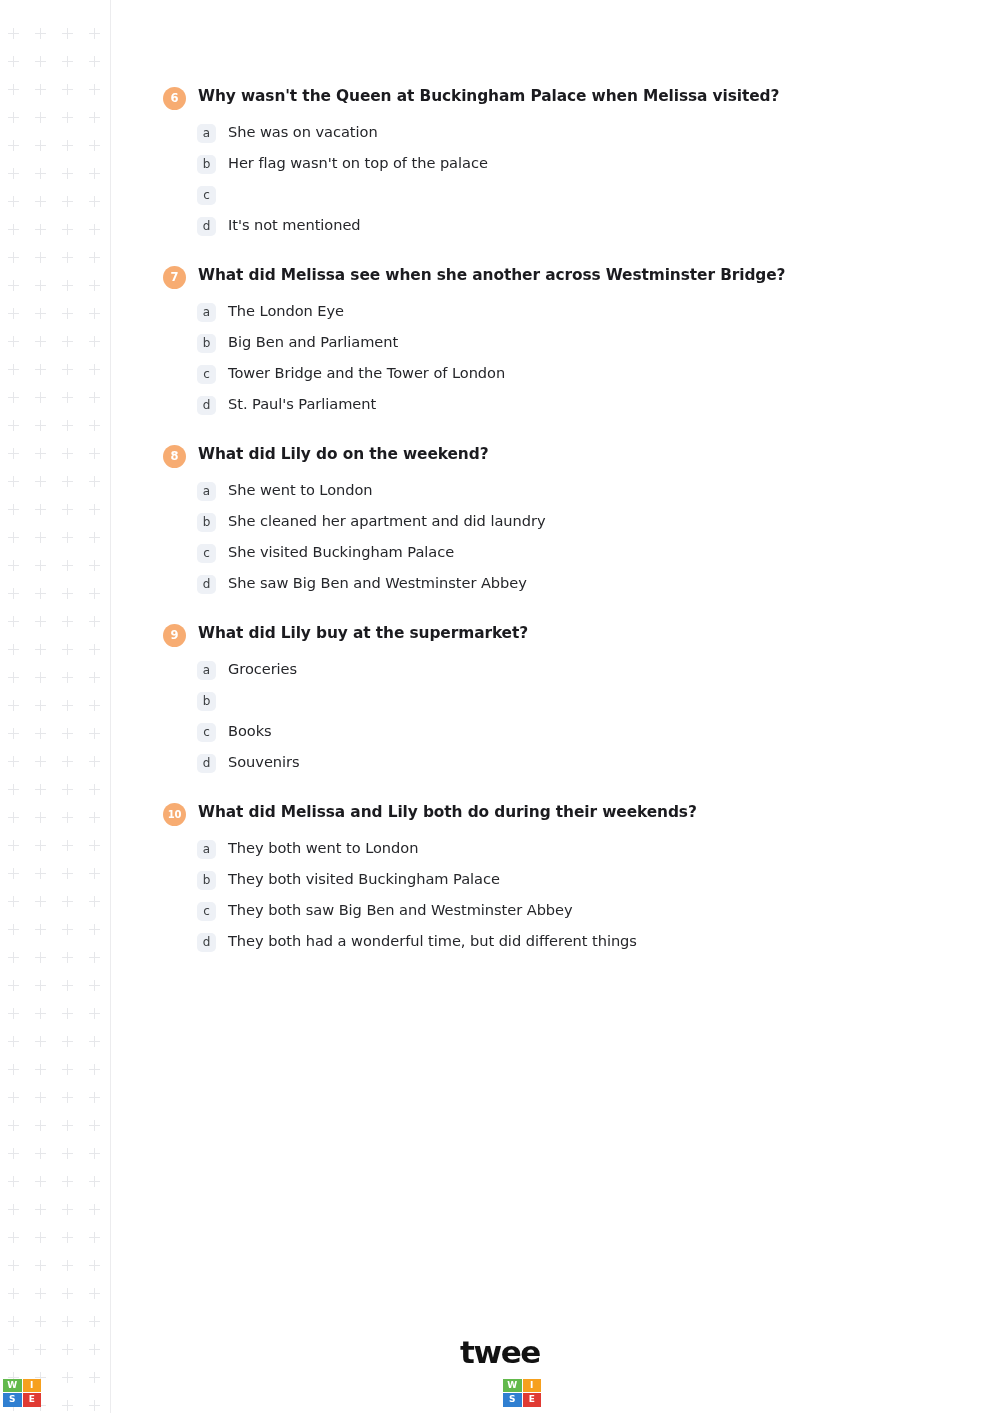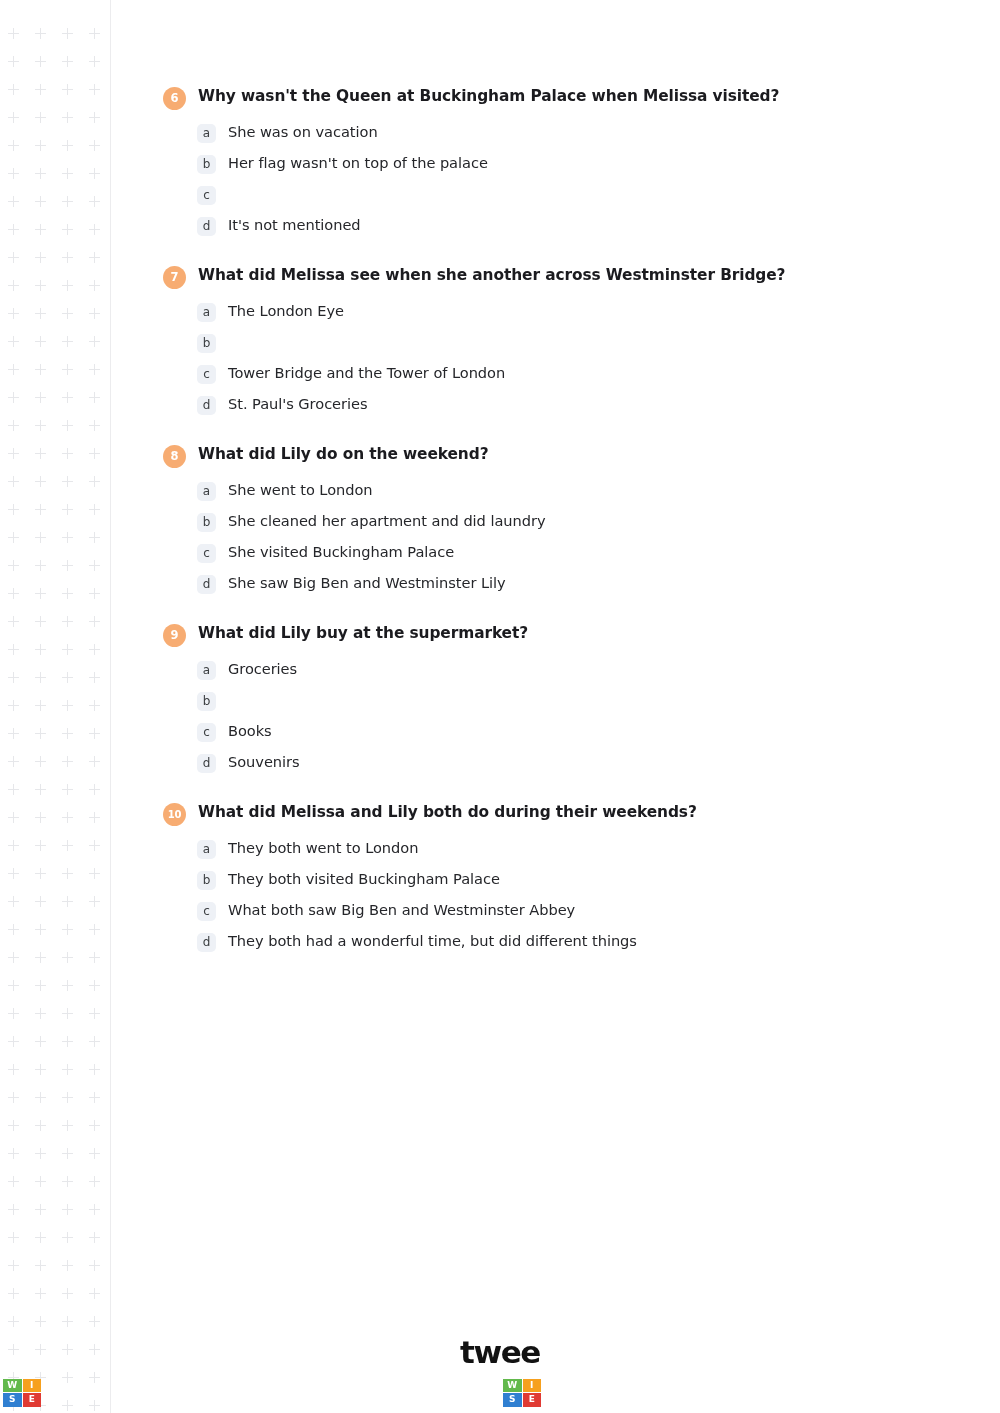--- a/index.html
+++ b/index.html
@@ -450,28 +450,29 @@
         <div class="question-head">
           <div class="q-badge">7</div>
           <div class="q-text">What did Melissa see when she another across Westminster Bridge?</div>
         </div>
         <div class="option-row">
           <div class="opt-letter">a</div>
           <div class="opt-text">The London Eye</div>
         </div>
         <div class="option-row">
           <div class="opt-letter">b</div>
+          <div class="opt-text">Big Ben and Parliament</div>
         </div>
         <div class="option-row">
           <div class="opt-letter">c</div>
           <div class="opt-text">Tower Bridge and the Tower of London</div>
         </div>
         <div class="option-row">
           <div class="opt-letter">d</div>
-          <div class="opt-text">St. Paul's Groceries</div>
+          <div class="opt-text">St. Paul's Parliament</div>
         </div>
       </div>
       <div class="question-block">
         <div class="question-head">
           <div class="q-badge">8</div>
           <div class="q-text">What did Lily do on the weekend?</div>
         </div>
         <div class="option-row">
           <div class="opt-letter">a</div>
           <div class="opt-text">She went to London</div>
@@ -479,21 +480,21 @@
         <div class="option-row">
           <div class="opt-letter">b</div>
           <div class="opt-text">She cleaned her apartment and did laundry</div>
         </div>
         <div class="option-row">
           <div class="opt-letter">c</div>
           <div class="opt-text">She visited Buckingham Palace</div>
         </div>
         <div class="option-row">
           <div class="opt-letter">d</div>
-          <div class="opt-text">She saw Big Ben and Westminster Lily</div>
+          <div class="opt-text">She saw Big Ben and Westminster Abbey</div>
         </div>
       </div>
       <div class="question-block">
         <div class="question-head">
           <div class="q-badge">9</div>
           <div class="q-text">What did Lily buy at the supermarket?</div>
         </div>
         <div class="option-row">
           <div class="opt-letter">a</div>
           <div class="opt-text">Groceries</div>
@@ -518,21 +519,21 @@
         <div class="option-row">
           <div class="opt-letter">a</div>
           <div class="opt-text">They both went to London</div>
         </div>
         <div class="option-row">
           <div class="opt-letter">b</div>
           <div class="opt-text">They both visited Buckingham Palace</div>
         </div>
         <div class="option-row">
           <div class="opt-letter">c</div>
-          <div class="opt-text">What both saw Big Ben and Westminster Abbey</div>
+          <div class="opt-text">They both saw Big Ben and Westminster Abbey</div>
         </div>
         <div class="option-row">
           <div class="opt-letter">d</div>
           <div class="opt-text">They both had a wonderful time, but did different things</div>
         </div>
       </div>
     </div>
 
   <div id="twee-logo">twee</div>
 

